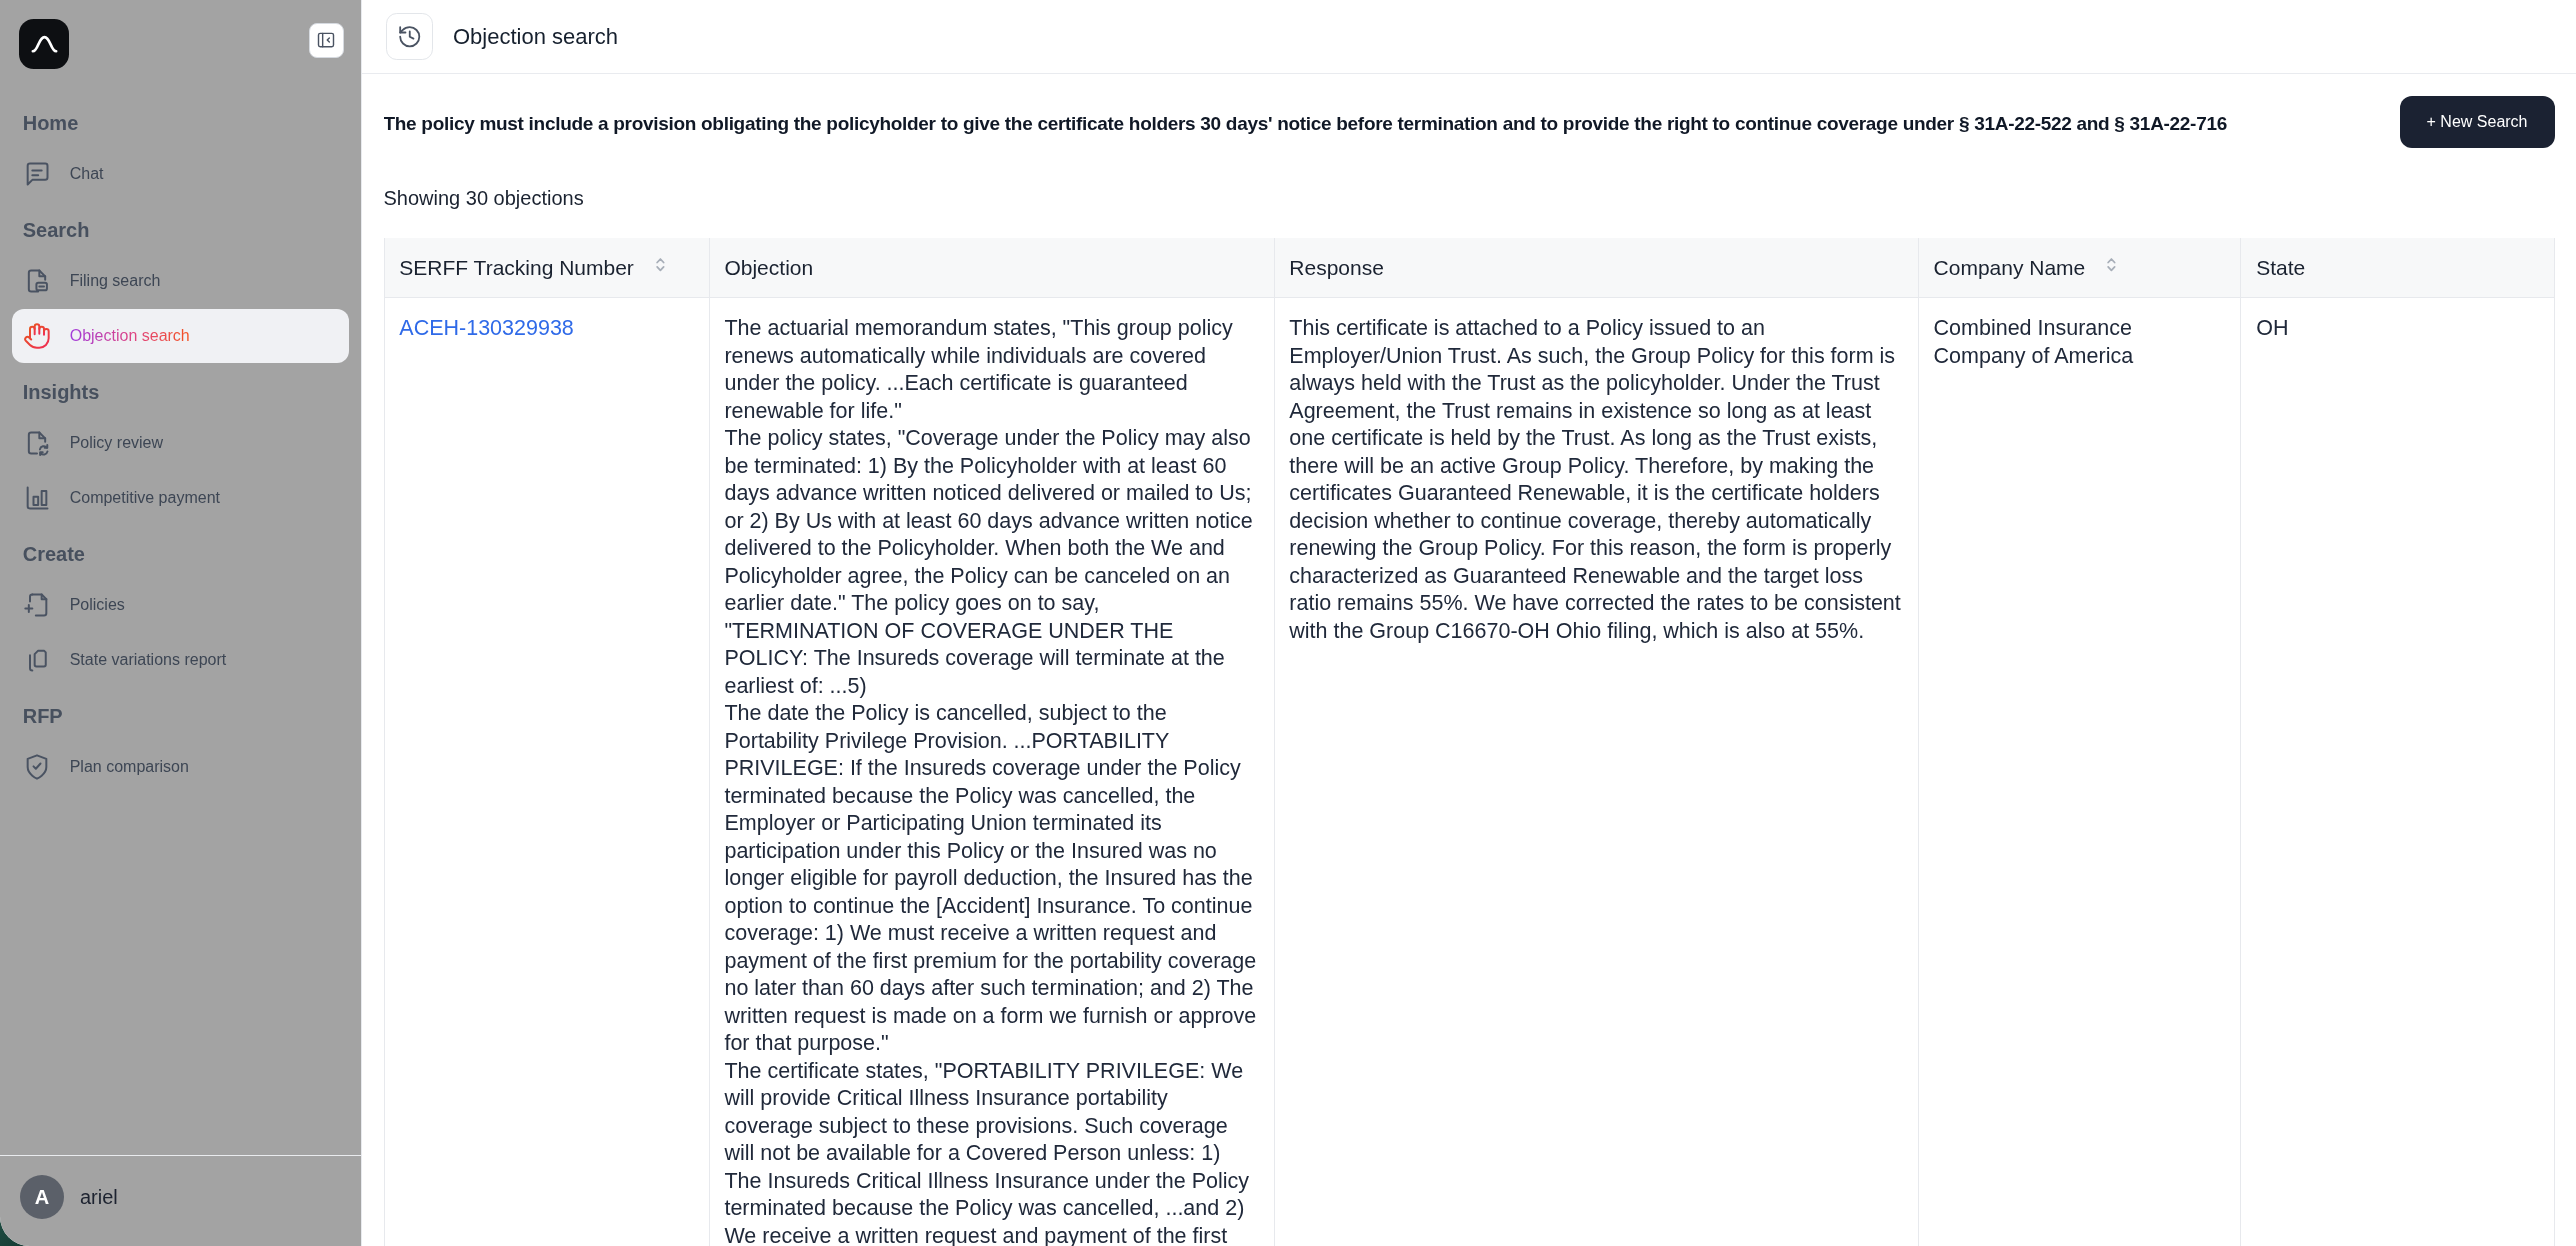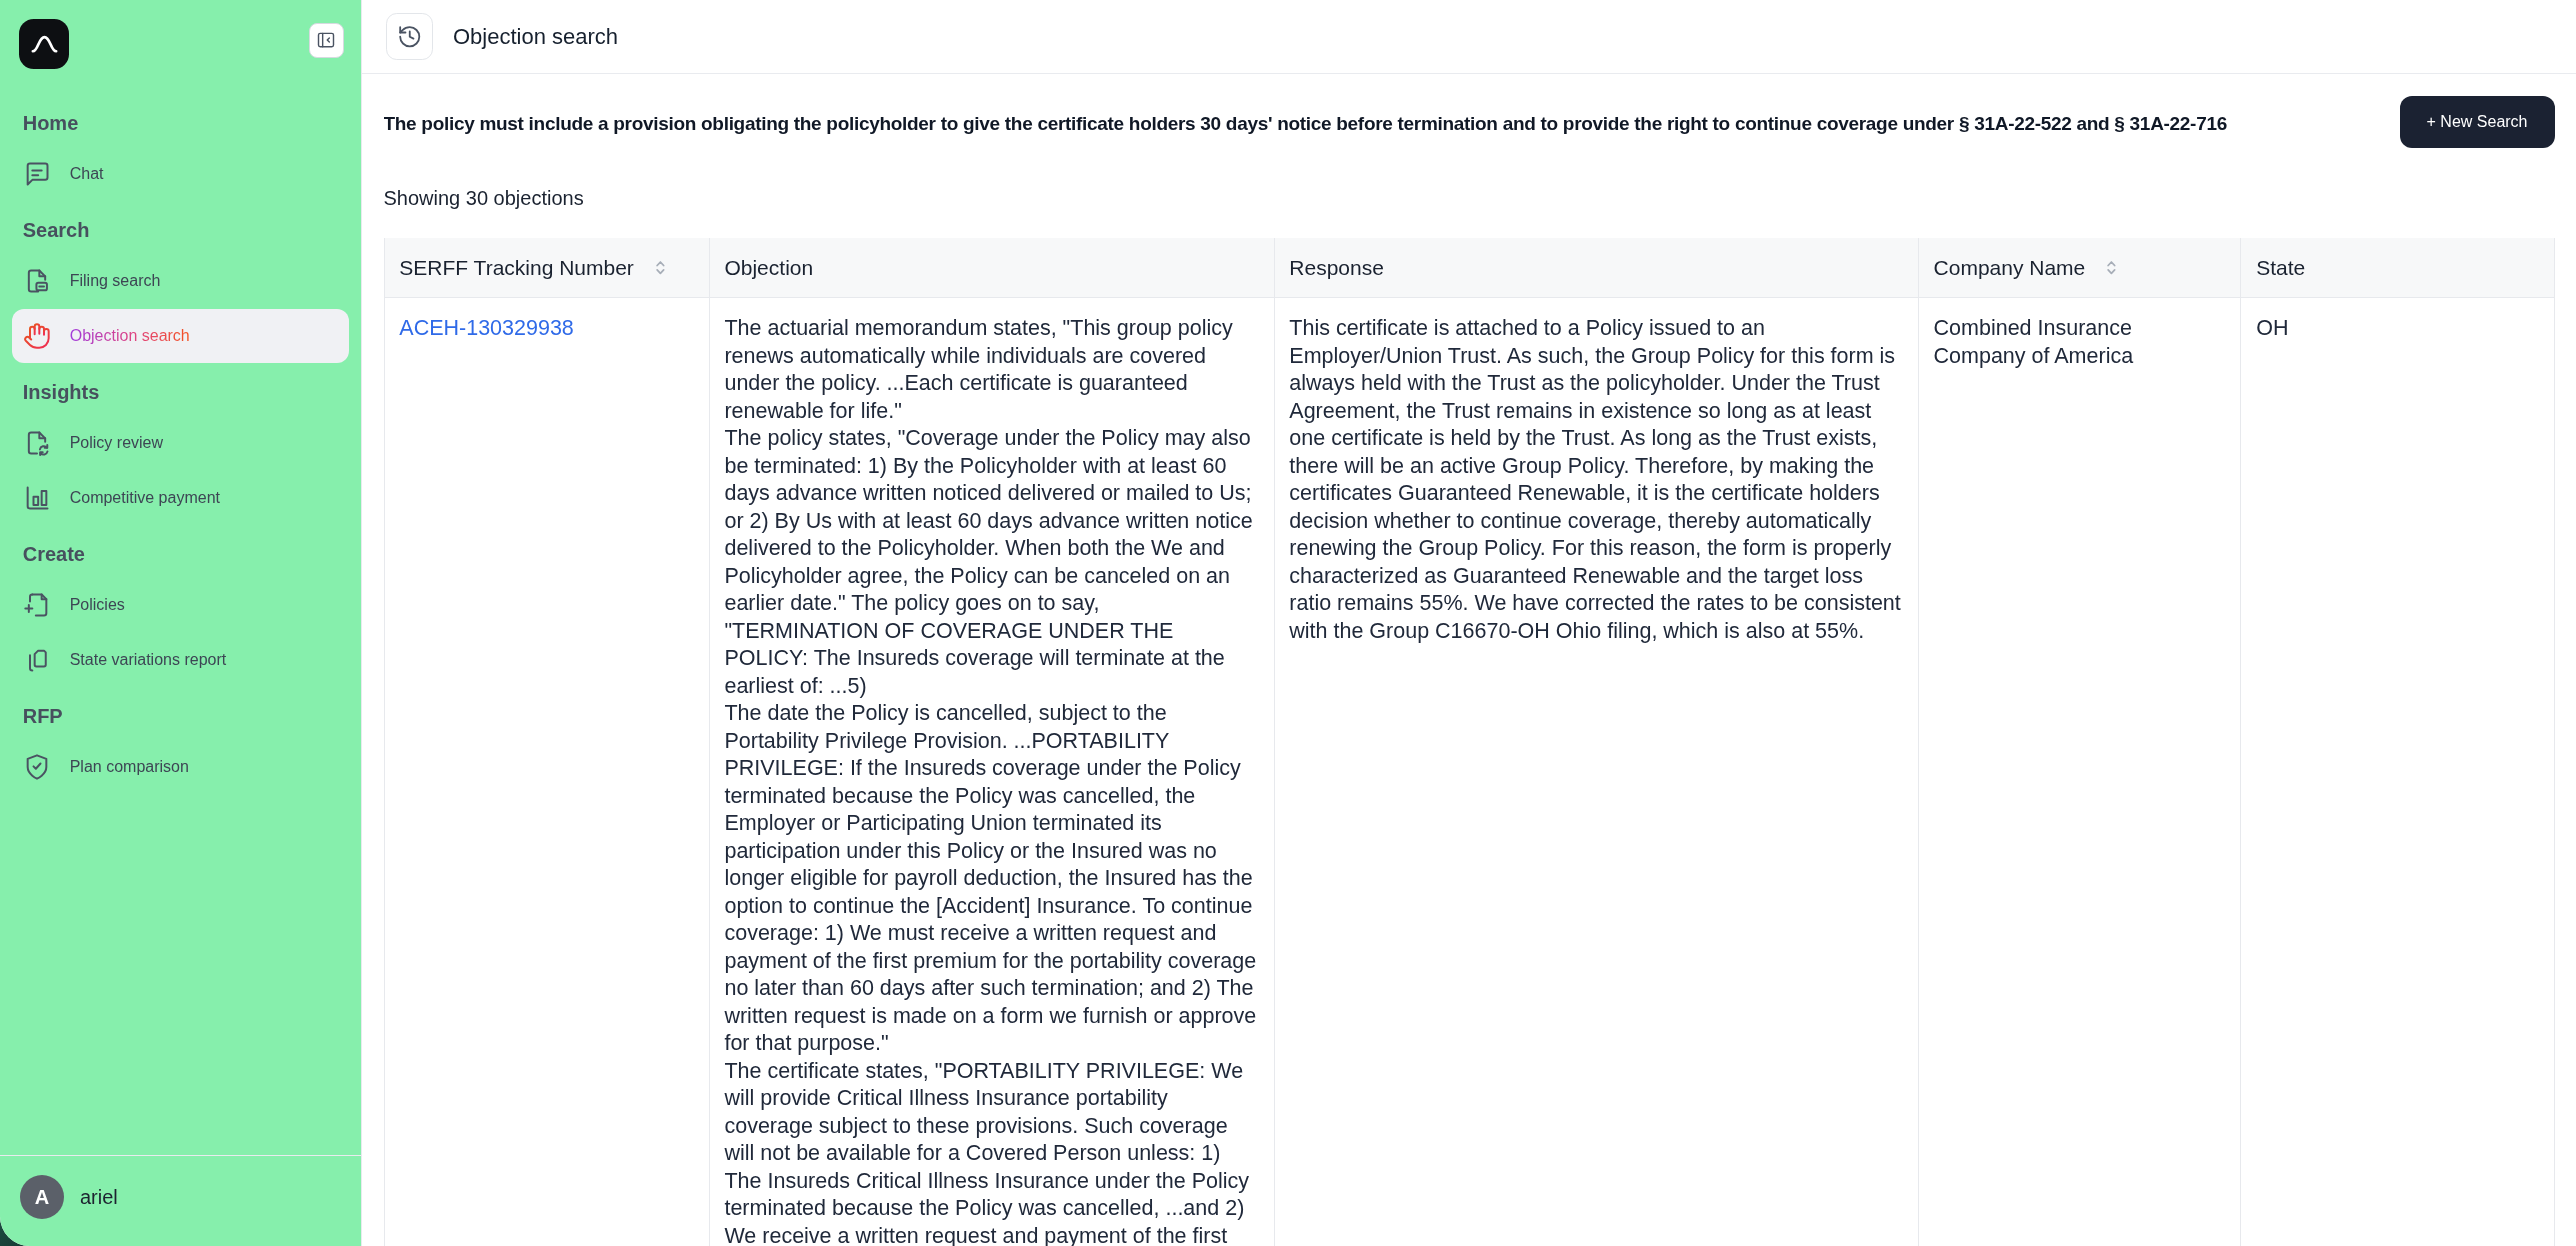--- a/index.html
+++ b/index.html
@@ -4,21 +4,21 @@
 <style>
   * { margin:0; padding:0; box-sizing:border-box; }
   html,body { width:2576px; height:1246px; overflow:hidden;
     font-family:"Liberation Sans", sans-serif; background:#ffffff; }
   .corner-bg { position:absolute; left:0; bottom:0; width:81px; height:107px;
     background:linear-gradient(135deg,#3a6b5e 0%,#1d4a40 45%,#0c2b26 100%); z-index:0; }
   .stage { position:relative; z-index:1; width:2576px; height:1246px; background:#fff;
     display:flex; border-bottom-left-radius:29.5px; overflow:hidden; }
 
   
-  .sidebar { width:362px; min-width:362px; height:100%; background:#86efac;
+  .sidebar { width:362px; min-width:362px; height:100%; background:#a3a3a3;
     border-right:1.3px solid #e8eaee; display:flex; flex-direction:column; padding-top:13.4px; }
   .sb-top { display:flex; align-items:flex-start; justify-content:space-between; padding:5.4px 17.4px 0 19px; }
   .logo { width:50px; height:50px; background:#0d0f12; border-radius:14.8px;
     display:flex; align-items:center; justify-content:center; }
   .collapse-btn { width:35px; height:35px; border:1.3px solid #d6dae0; border-radius:8px;
     display:flex; align-items:center; justify-content:center; margin-top:4px; background:#fff; cursor:pointer; }
   .nav { padding:25.5px 12px 0 12px; }
   .section-label { font-size:20px; font-weight:700; color:#47505e; padding:17.4px 10.7px 12px 10.7px; }
   .nav-item { display:flex; align-items:center; gap:19px; padding:13.4px 10.7px; border-radius:12px;
     cursor:pointer; }
@@ -52,21 +52,21 @@
     font-family:"Liberation Sans",sans-serif; font-size:16px; padding:17.4px 27px;
     white-space:nowrap; cursor:pointer; }
   .showing { font-size:20px; color:#1a2230; margin-top:39px; }
 
   .table-wrap { margin-top:28px; flex:1; overflow:hidden;
     border-left:1.3px solid #e7e9ed; border-right:1.3px solid #e7e9ed; }
   table { border-collapse:collapse; width:100%; table-layout:fixed; }
   thead th { background:#f7f8f9; font-size:21px; font-weight:500; color:#1a2230; text-align:left;
     padding:17.4px 14.8px; border-bottom:1.3px solid #e7e9ed; border-right:1.3px solid #e7e9ed; }
   thead th:last-child { border-right:none; }
-  .th-inner { display:flex; align-items:center; gap:19px; }
+  .th-inner { display:flex; gap:19px; }
   tbody td { vertical-align:top; font-size:21.5px; line-height:27.5px; color:#20293a;
     padding:17.4px 14.8px; border-right:1.3px solid #e7e9ed; }
   tbody td:last-child { border-right:none; }
   .col-serff  { width:323px; }
   .col-obj    { width:562px; }
   .col-resp   { width:641px; }
   .col-comp   { width:321px; }
   .col-state  { width:311px; }
   .link { color:#2f6ae8; cursor:pointer; }
   .prewrap { white-space:pre-line; }

